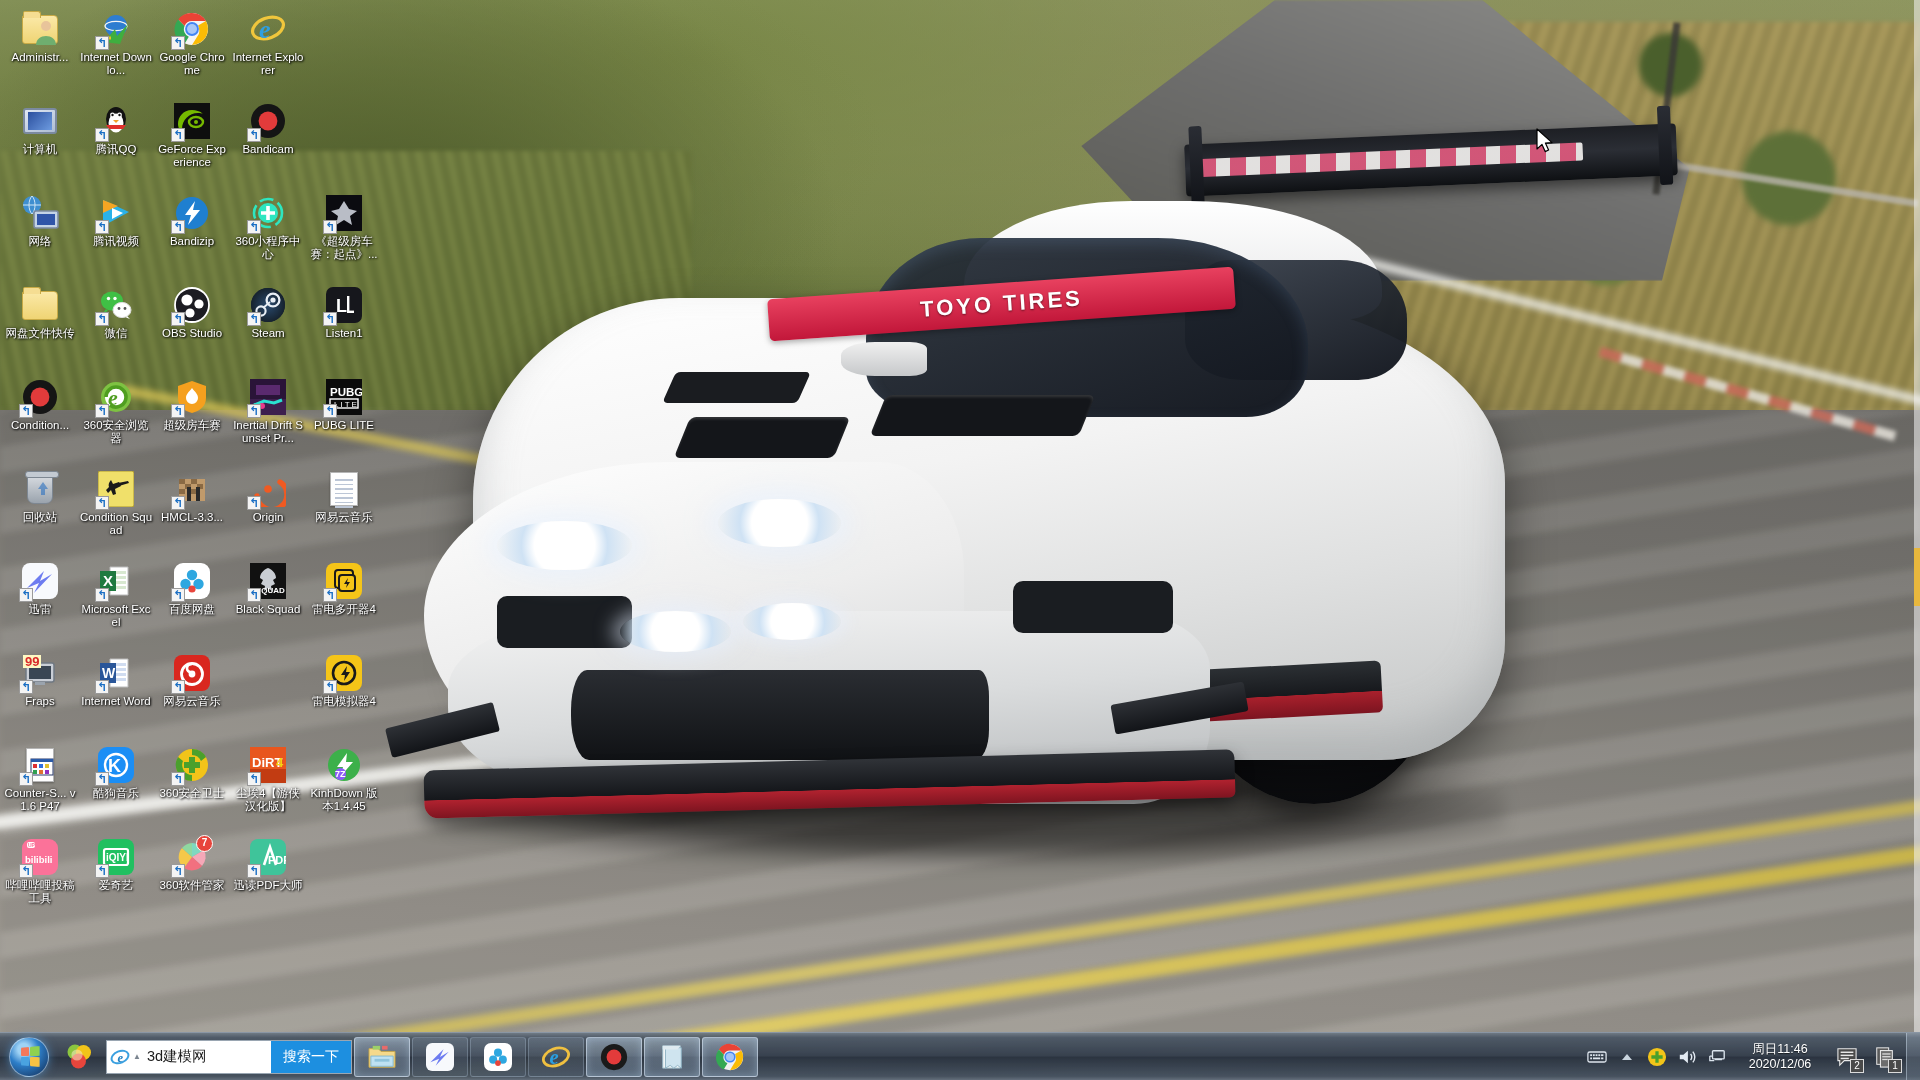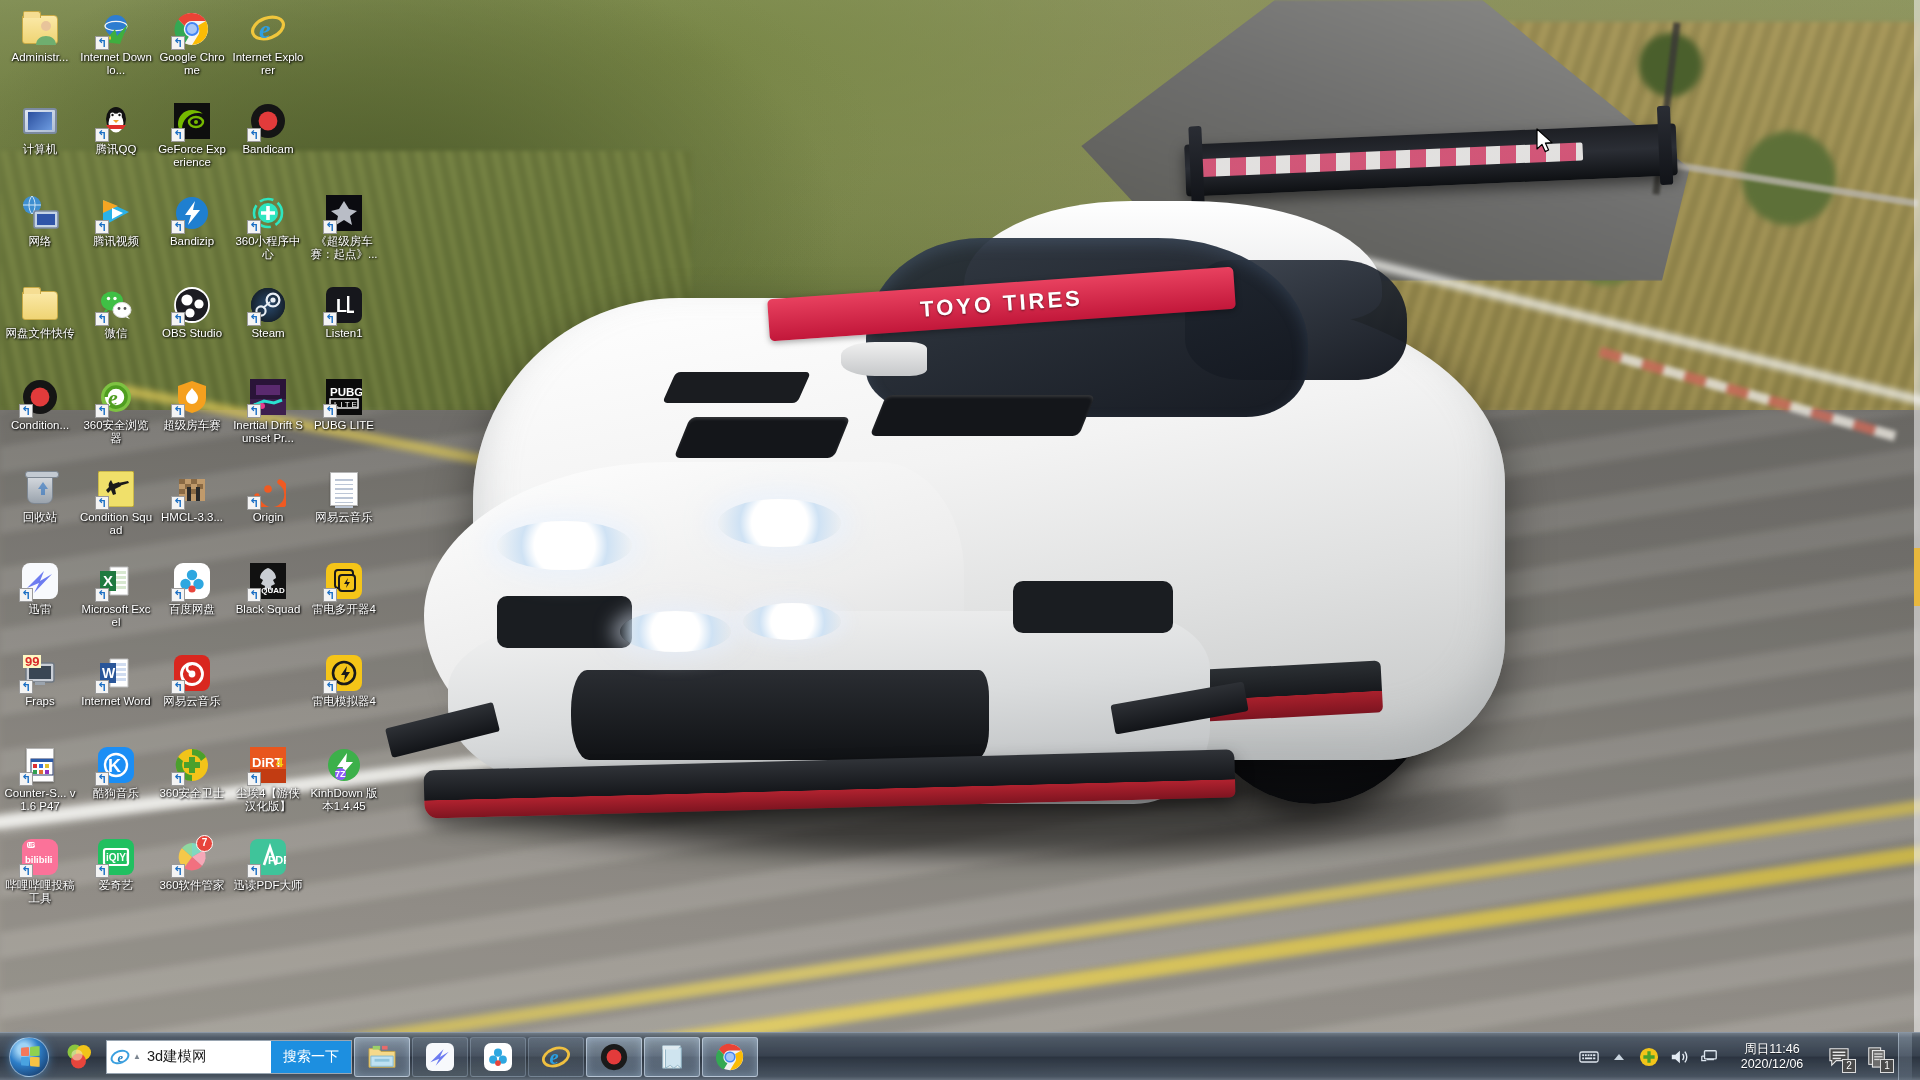--- a/index.html
+++ b/index.html
@@ -363,21 +363,21 @@
     display:flex; align-items:center; justify-content:center; cursor:pointer;
   }
   .tbtn.active {
     background:linear-gradient(180deg,rgba(200,220,240,.42),rgba(120,142,166,.38));
     border-color:rgba(225,240,255,.58);
     box-shadow:inset 0 0 8px rgba(200,230,255,.32);
   }
 
   #tray {
     margin-left:auto; height:48px; display:flex; align-items:center;
-    padding-right:8px;
+    padding-right:0;
   }
   .tray-ico { width:30px; height:48px; display:flex; align-items:center; justify-content:center; cursor:pointer; }
   #clock {
     width:96px; text-align:center; color:#fff; font-size:12.5px; line-height:15px;
     text-shadow:0 1px 1px rgba(0,0,0,.6); cursor:pointer;
     font-family:"Liberation Sans","DejaVu Sans",sans-serif;
   }
   .notif {
     position:relative; width:38px; height:48px;
     display:flex; align-items:center; justify-content:center; cursor:pointer;

